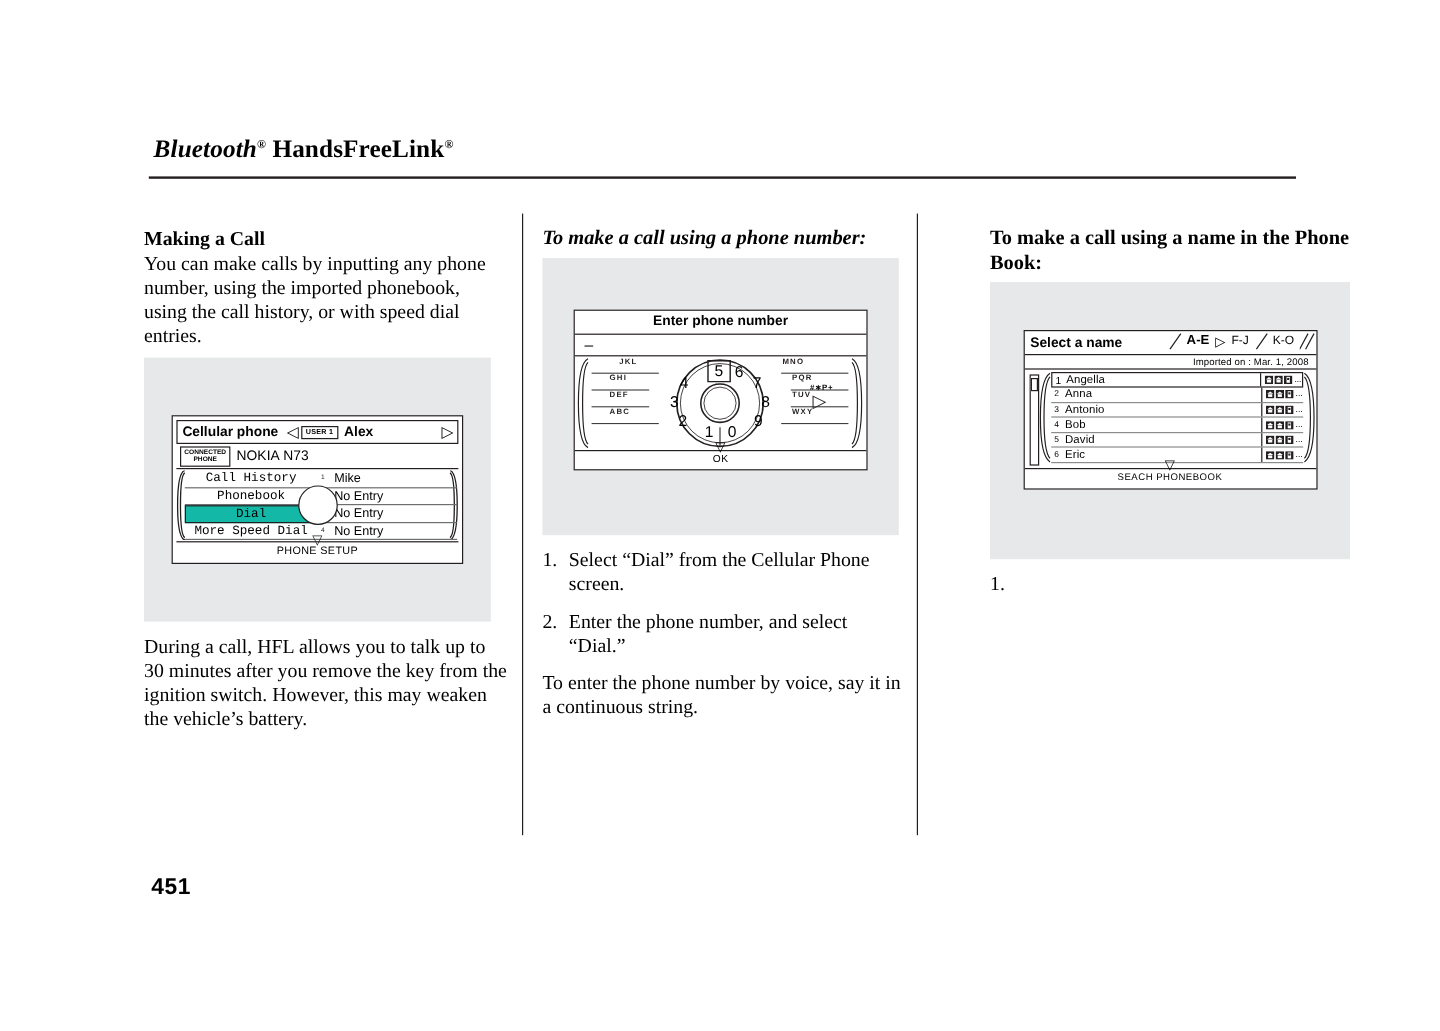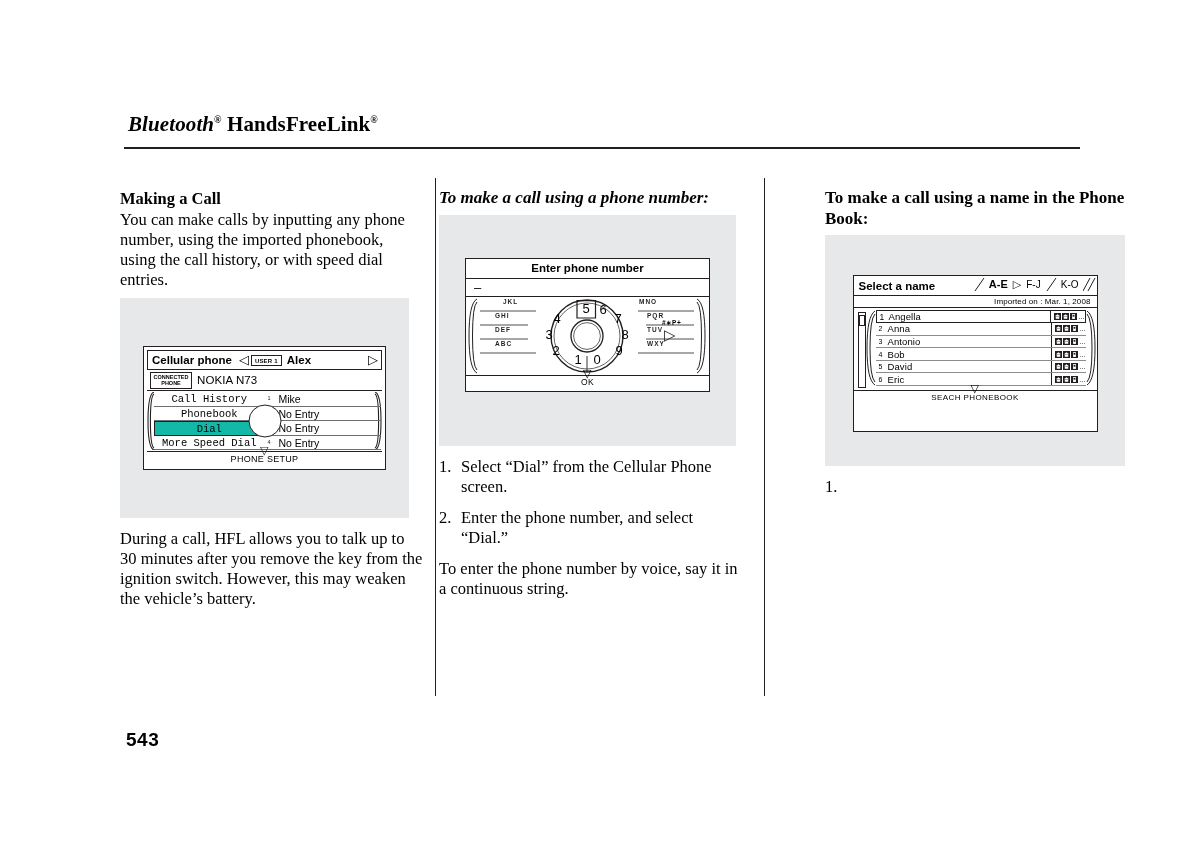--- a/index.html
+++ b/index.html
@@ -55,21 +55,21 @@
     letter-spacing: .5px;
   }
 
   
   .col {
     position: absolute;
     top: 188px;
     width: 303px;
   }
   .col1 { left: 120px; }
-  .col2 { left: 439px; }
+  .col2 { left: 452px; }
   .col3 { left: 825px; }
 
   .col-divider {
     position: absolute;
     top: 178px;
     width: 1px;
     height: 518px;
     background: #231f20;
   }
   .div1 { left: 435px; }
@@ -326,21 +326,21 @@
     position: relative;
     padding-top: 1px;
     height: 14px;
     box-sizing: border-box;
   }
   .dial-svg { position: absolute; left: 0; top: 0; }
 
   
   .scr3 {
     width: 245px;
-    height: 157px;
+    height: 133px;
     margin: 0 auto;
     padding: 0;
     font-family: "Liberation Sans", "DejaVu Sans", sans-serif;
     position: relative;
   }
   .scr3-top {
     height: 19px;
     display: flex;
     align-items: center;
     padding-left: 5px;
@@ -784,13 +784,13 @@
     </div>
   </div>
 
   <ol class="steps">
     <li>
       <span class="num">1.</span>
     </li>
   </ol>
 </div>
 
-<div class="page-number">543</div>
+<div class="page-number">451</div>
 
 </body></html>

